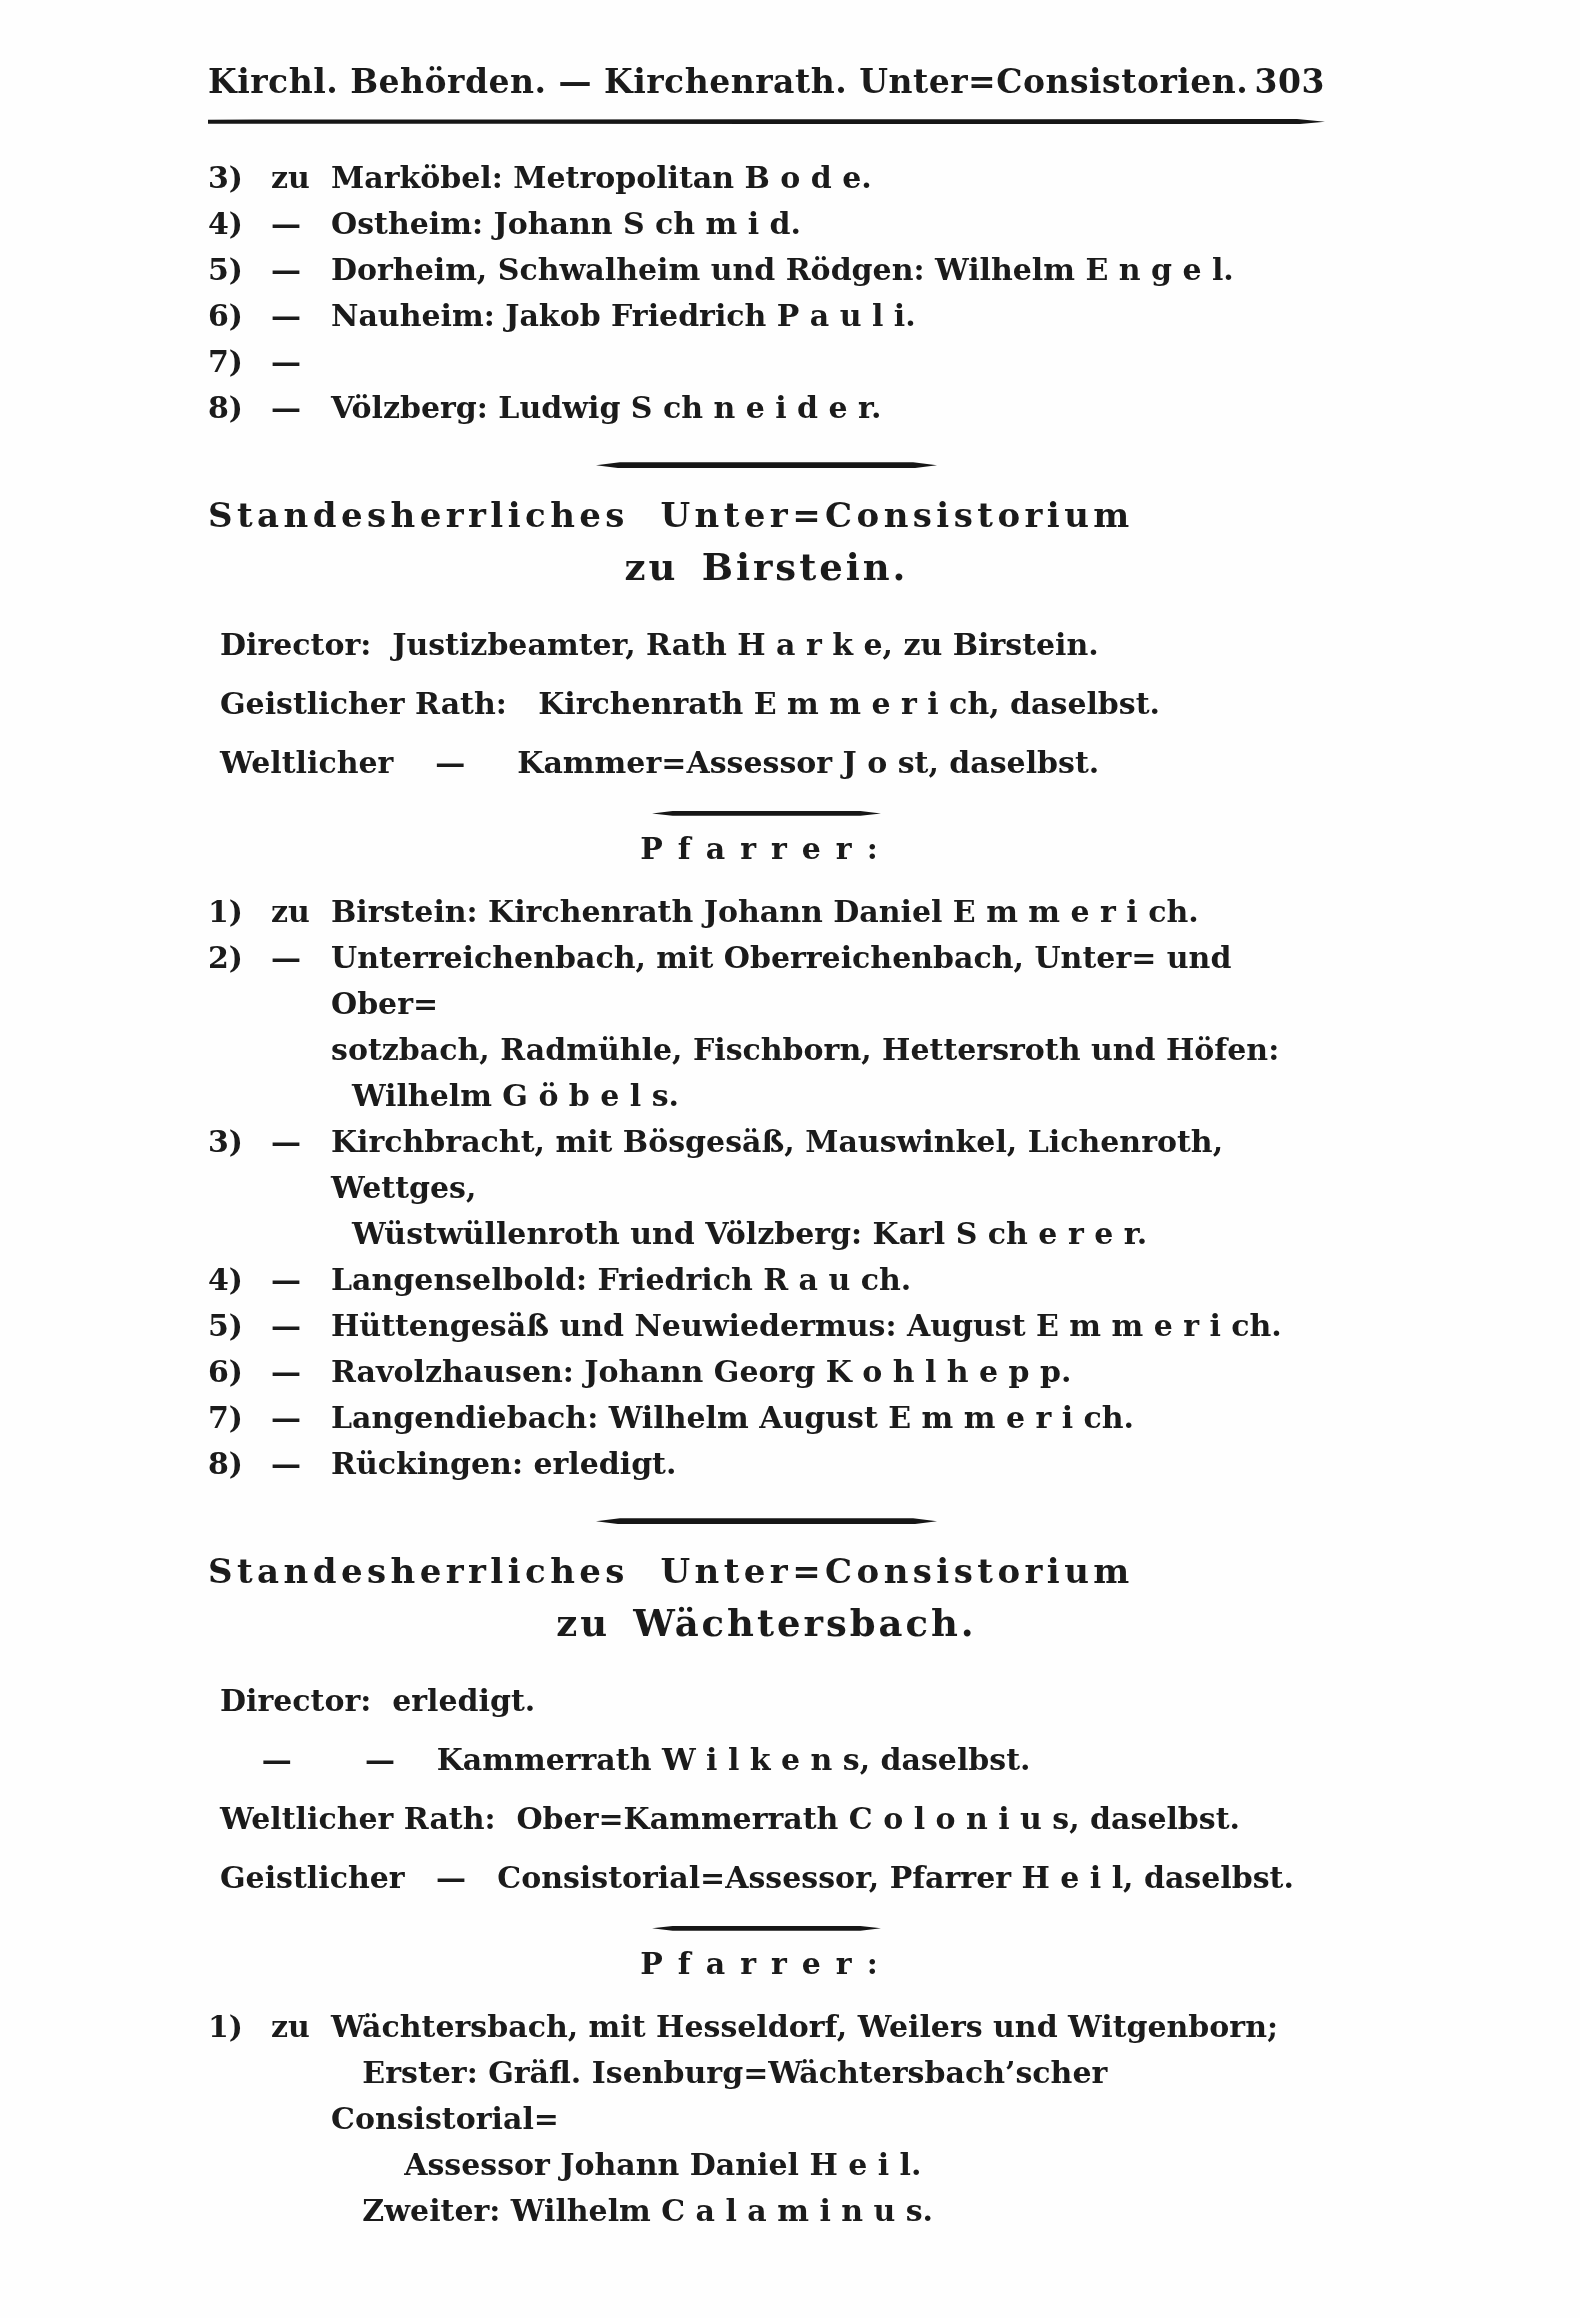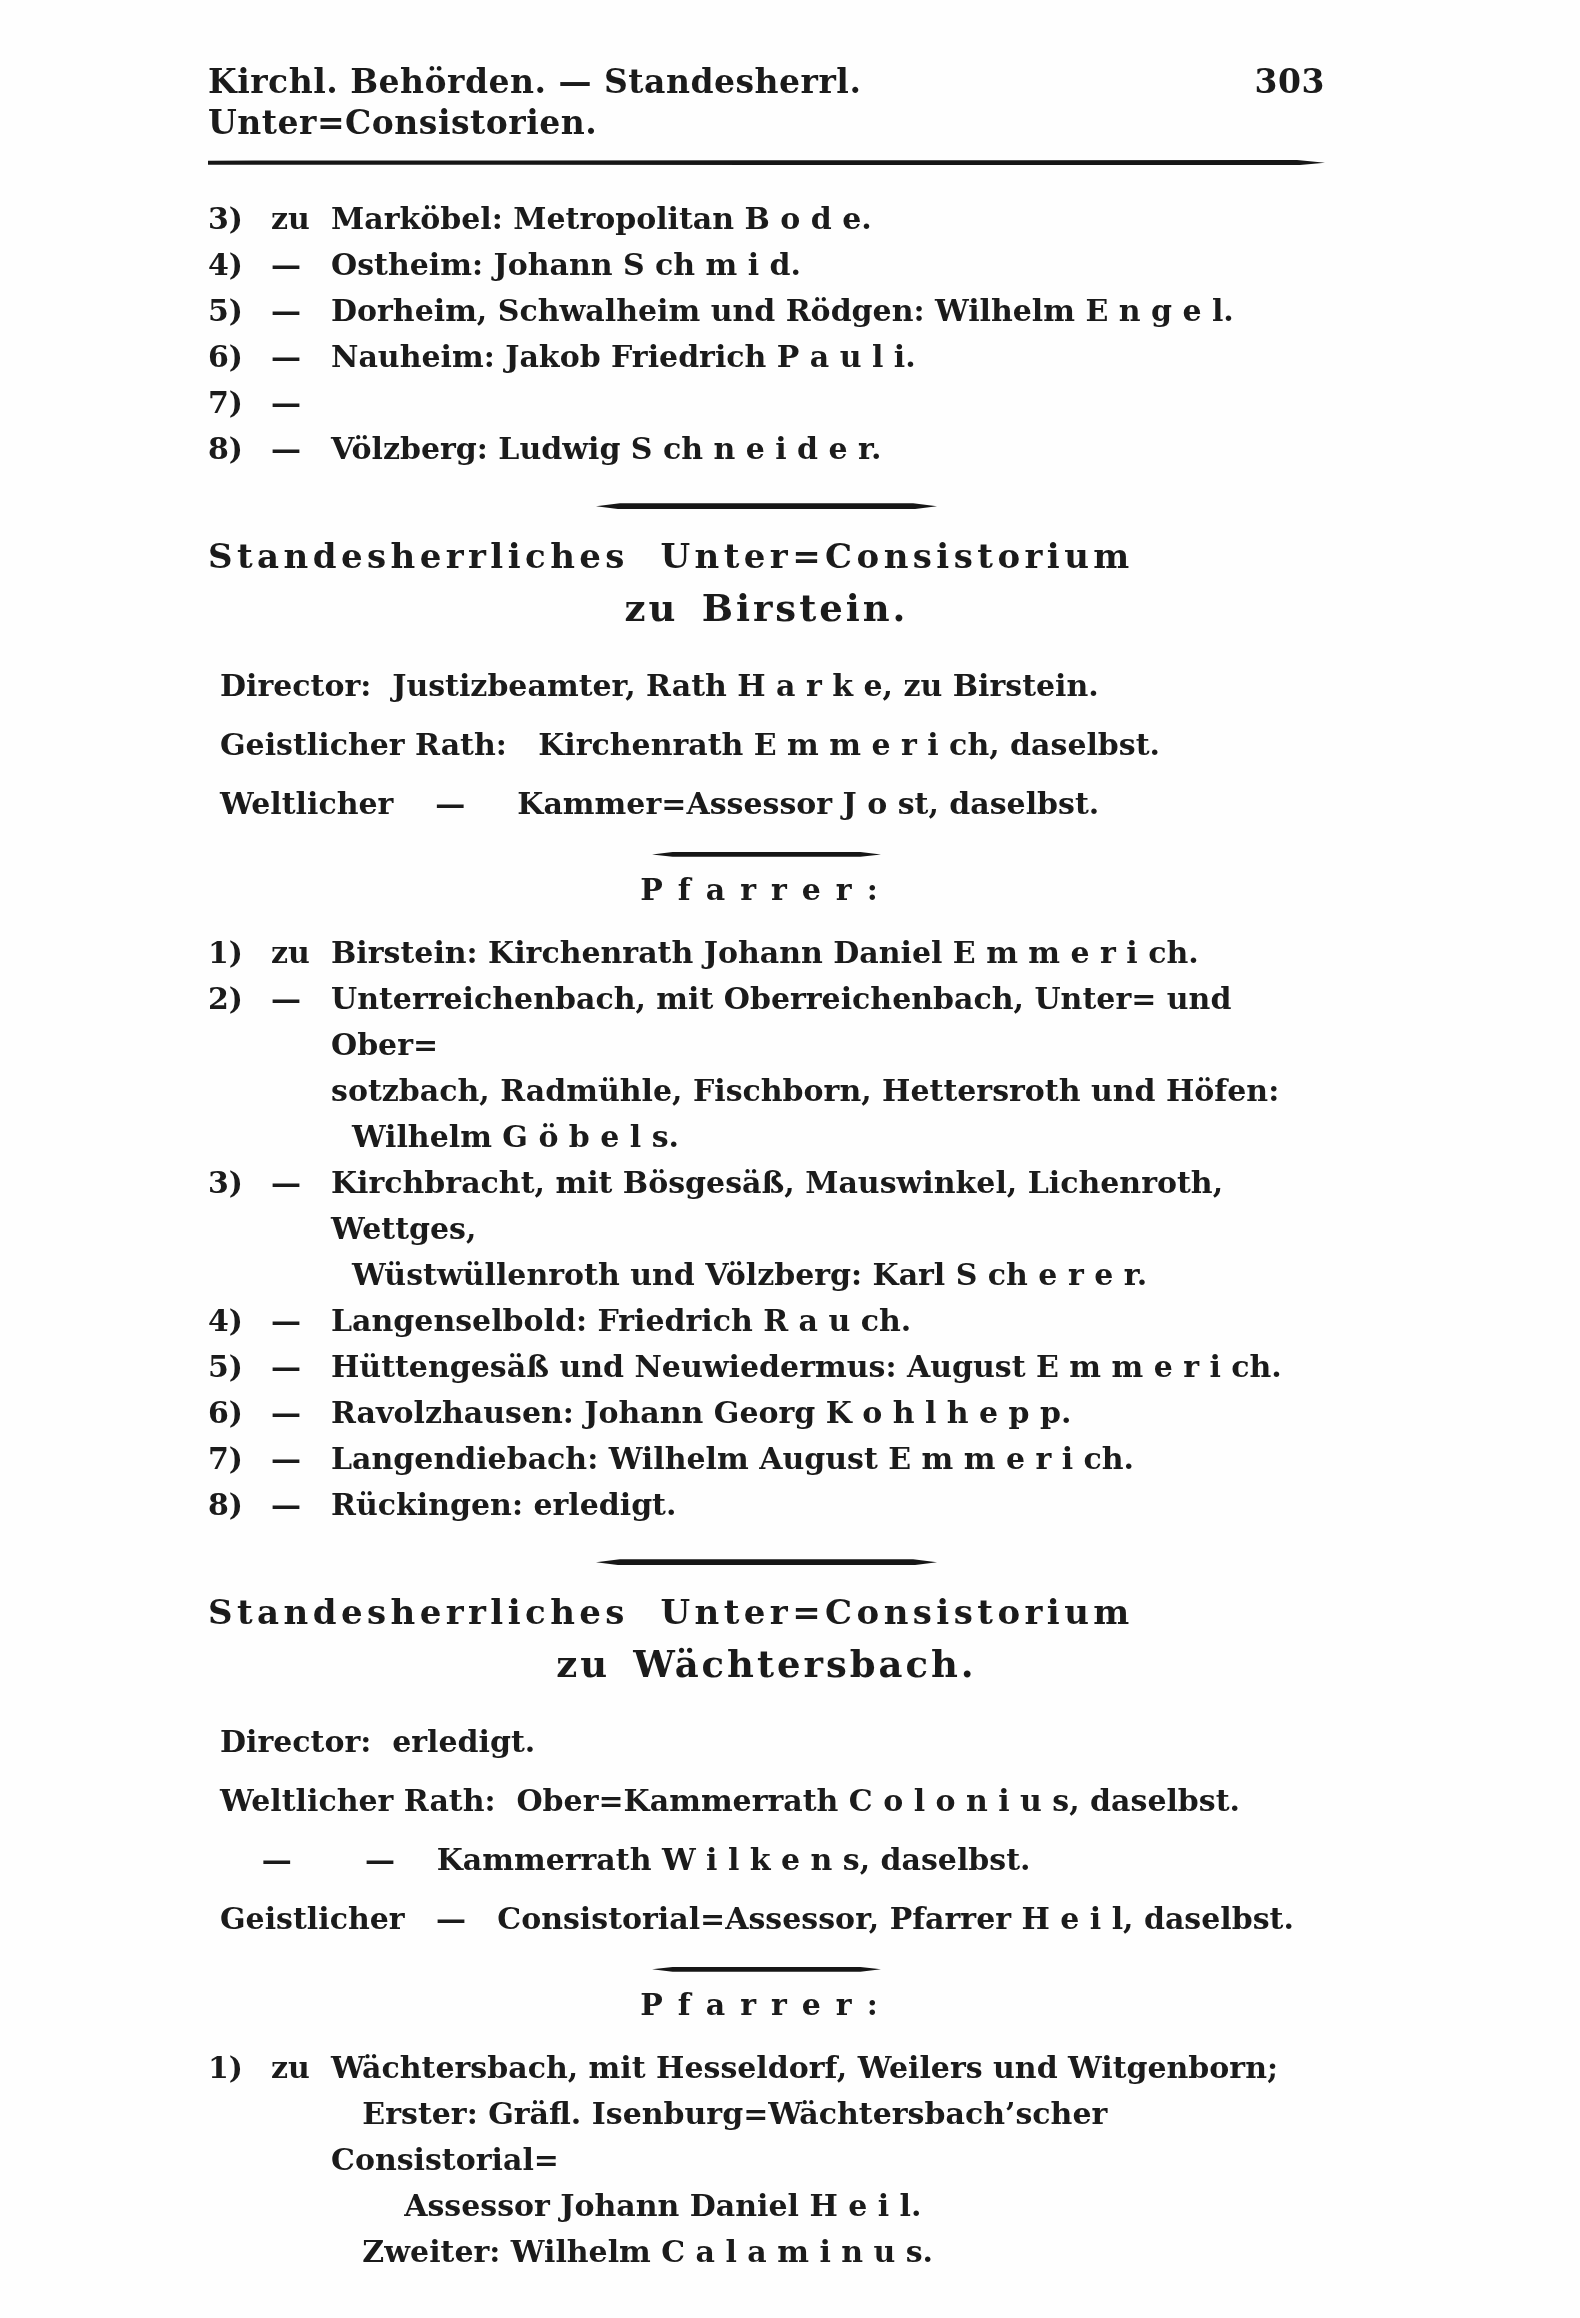--- a/index.html
+++ b/index.html
@@ -73,21 +73,21 @@
     letter-spacing: 0.5em;
     margin: 3.2px 0 23.5px 0;
   }
 </style>
 </head>
 <body>
 
 <div class="page">
 
   <div class="running-header">
-    <span>Kirchl. Behörden. — Standesherrl. Unter=Consistorien.</span>
+    <span>Kirchl. Behörden. — Kirchenrath. Unter=Consistorien.</span>
     <span>303</span>
   </div>
   <div class="header-rule"></div>
 
   <div class="plist">
     <div class="row">
       <span class="num">3)</span>
       <span class="lead">zu</span>
       <span class="itxt">Marköbel: Metropolitan B o d e.</span>
     </div>
@@ -180,22 +180,22 @@
   </div>
 
   <div class="divider-long"></div>
 
   <div>
     <p class="sec-heading">Standesherrliches Unter=Consistorium</p>
     <p class="sec-subheading">zu Wächtersbach.</p>
 
     <div class="officials">
       <p class="off-line">Director:  erledigt.</p>
+      <p class="off-line">    —       —    Kammerrath W i l k e n s, daselbst.</p>
       <p class="off-line">Weltlicher Rath:  Ober=Kammerrath C o l o n i u s, daselbst.</p>
-      <p class="off-line">    —       —    Kammerrath W i l k e n s, daselbst.</p>
       <p class="off-line">Geistlicher   —   Consistorial=Assessor, Pfarrer H e i l, daselbst.</p>
     </div>
 
     <div class="divider-short"></div>
     <p class="pfarrer-label">Pfarrer:</p>
 
     <div class="plist" style="margin-top:0">
       <div class="row">
         <span class="num">1)</span>
         <span class="lead">zu</span>

